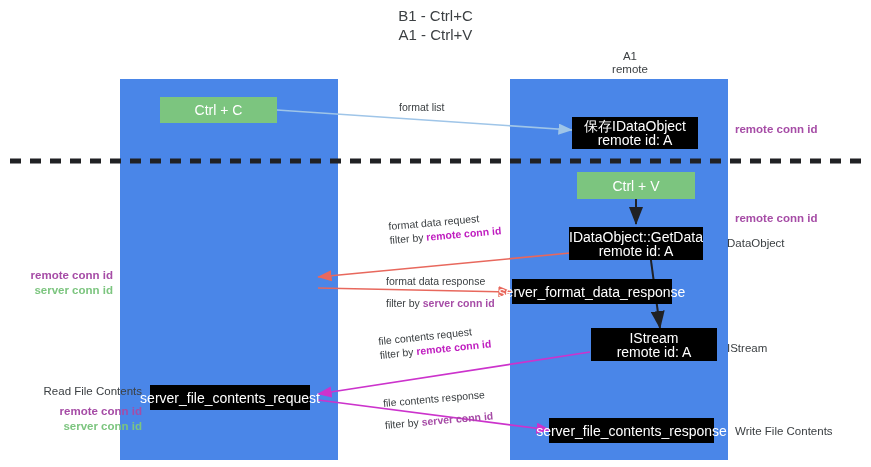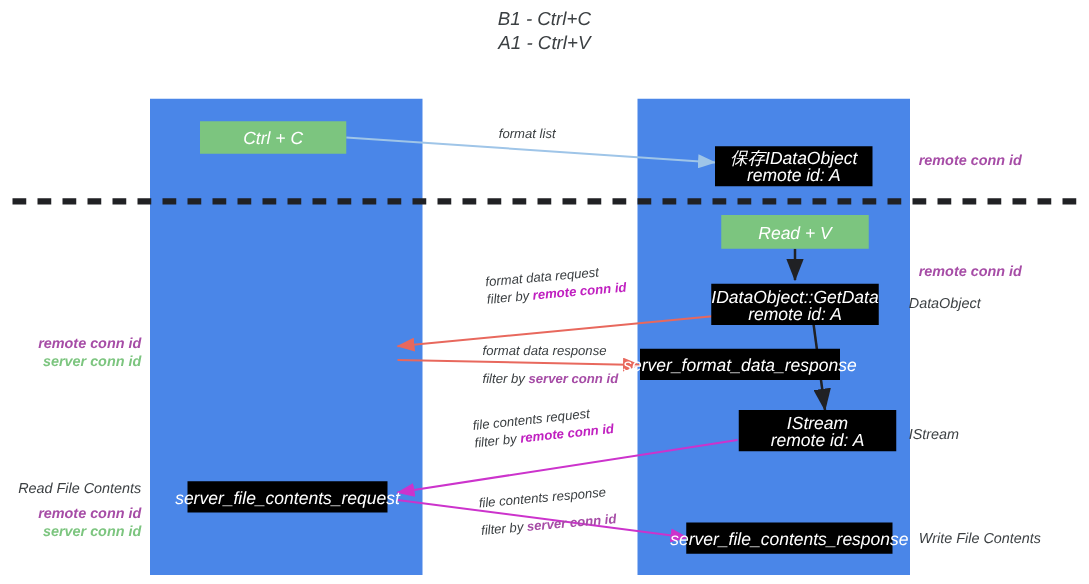--- a/index.html
+++ b/index.html
@@ -3,21 +3,21 @@
 <meta charset="utf-8">
 <style>
   html,body{margin:0;padding:0;}
   body{
     width:871px;height:467px;
     background:#ffffff;
     font-family:"Liberation Sans", sans-serif;
     overflow:hidden;
     position:relative;
   }
-  #stage{position:absolute;left:0;top:0;width:871px;height:467px;font-style:italic;}
+  #stage{position:absolute;left:0;top:0;width:871px;height:467px;}
 
   
   .layer{position:absolute;left:0;top:0;width:871px;height:467px;}
   #svg-layer{z-index:2;pointer-events:none;}
   #box-layer{z-index:3;}
   #label-layer{z-index:4;}
 
   
   .title{
     position:absolute;left:0;top:6px;width:871px;
@@ -71,20 +71,24 @@
 
 <div id="stage">
 
   <div class="title">
     <div>B1 - Ctrl+C</div>
     <div>A1 - Ctrl+V</div>
   </div>
 
   <div class="col-head" style="left:150px;top:50px;width:180px;">
   </div>
+  <div class="col-head" style="left:540px;top:50px;width:180px;">
+    <div>A1</div>
+    <div>remote</div>
+  </div>
 
   <div class="swim" style="left:120px;top:79px;width:218px;height:381px;"></div>
   <div class="swim" style="left:510px;top:79px;width:218px;height:381px;"></div>
 
   <svg class="layer" id="svg-layer" width="871" height="467" viewBox="0 0 871 467">
     <defs>
       <marker id="ar-blue" markerWidth="9" markerHeight="7" refX="8.5" refY="3.5" orient="auto">
         <polygon points="0 0, 9 3.5, 0 7" fill="#9fc5e8"></polygon>
       </marker>
       <marker id="ar-red" markerWidth="9" markerHeight="7" refX="8.5" refY="3.5" orient="auto">
@@ -120,21 +124,21 @@
     <div class="node green" style="left:160px;top:97px;width:117px;height:26px;">
       <span>Ctrl + C</span>
     </div>
 
     <div class="node orange" style="left:572px;top:117px;width:126px;height:32px;flex-direction:column;">
       <span>保存IDataObject</span>
       <span>remote id: A</span>
     </div>
 
     <div class="node green" style="left:577px;top:172px;width:118px;height:27px;">
-      <span>Read + V</span>
+      <span>Ctrl + V</span>
     </div>
 
     <div class="node orange" style="left:569px;top:227px;width:134px;height:33px;flex-direction:column;">
       <span>IDataObject::GetData</span>
       <span>remote id: A</span>
     </div>
 
 
     <div class="node orange" style="left:512px;top:279px;width:160px;height:25px;">
       <span>server_format_data_response</span>
@@ -205,20 +209,20 @@
 
     <div class="ann right" style="left:735px;top:424px;">
       <div class="plain">Write File Contents</div>
     </div>
 
     <div class="ann left" style="left:0px;top:268px;width:113px;">
       <div class="purple">remote conn id</div>
       <div class="green">server conn id</div>
     </div>
 
-    <div class="ann left" style="left:0px;top:384px;width:113px;">
+    <div class="ann left" style="left:0px;top:384px;width:113px;padding-left:29px;">
       <div class="plain" style="margin-bottom:5px;">Read File Contents</div>
       <div class="purple">remote conn id</div>
       <div class="green">server conn id</div>
     </div>
 
   </div>
 </div>
 
 </body></html>

